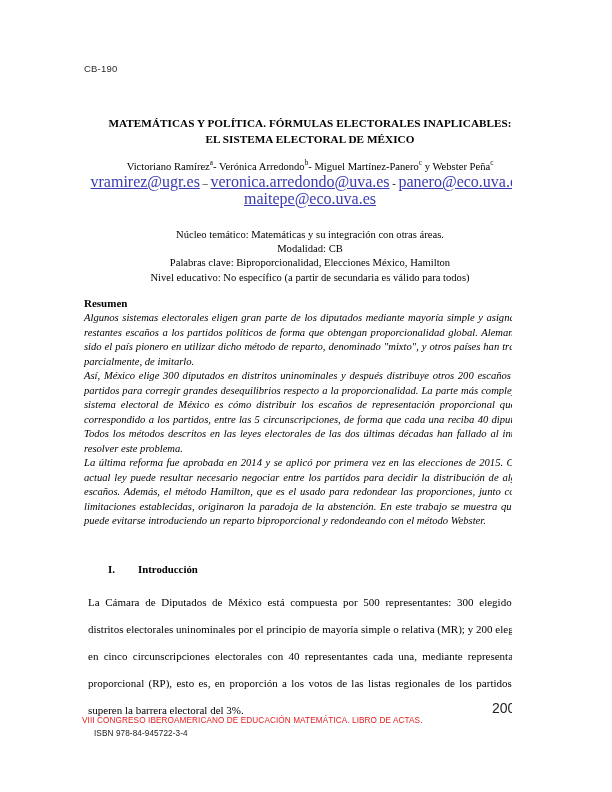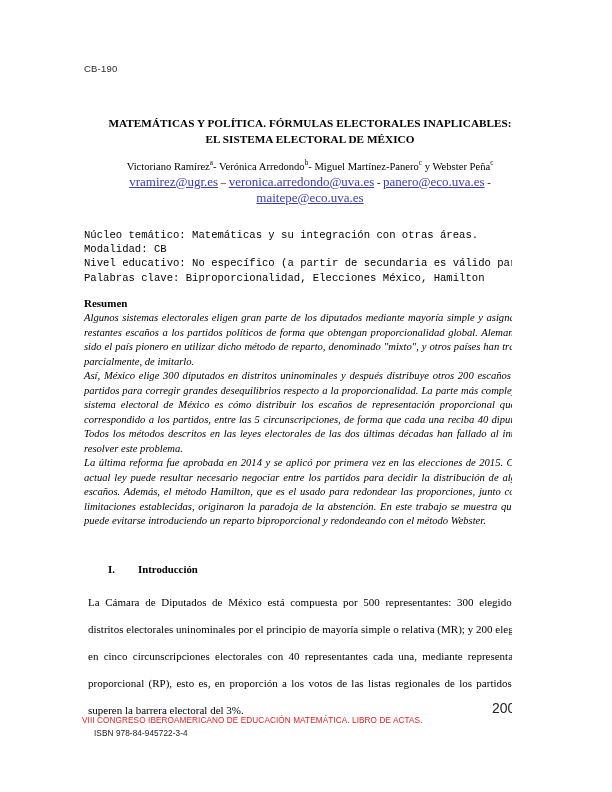--- a/index.html
+++ b/index.html
@@ -55,21 +55,21 @@
     font-size: 7.2px;
     vertical-align: super;
     line-height: 0;
   }
   .email-line {
     margin-top: 1px;
   }
   .email {
     color: #3b3bb0;
     text-decoration: underline;
-    font-size: 13px;
+    font-size: 16px;
     font-family: Liberation Serif, serif;
   }
   .sep {
     color: #000;
   }
 
   
   .affil-line {
     position: absolute;
     left: 84px;
@@ -86,22 +86,21 @@
   }
 
   
   .meta-block {
     position: absolute;
     left: 84px;
     top: 228px;
     width: 452px;
     font-size: 10.6px;
     line-height: 14.2px;
-    text-align: left;
-    font-family: Liberation Mono, monospace;
+    text-align: center;
   }
   .meta-line { white-space: nowrap; }
 
   
   .resumen-heading {
     position: absolute;
     left: 84px;
     top: 297px;
     font-size: 11px;
     font-weight: bold;
@@ -199,22 +198,22 @@
   <div class="authors-block">
     <div class="authors-line"><span>Victoriano Ramírez</span><sup>a</sup><span>- </span><span>Verónica Arredondo</span><sup>b</sup><span>- </span><span>Miguel Martínez-Panero</span><sup>c</sup><span> y </span><span>Webster Peña</span><sup>c</sup></div>
     <div class="email-line"><a class="email" href="#">vramirez@ugr.es</a><span class="sep"> – </span><a class="email" href="#">veronica.arredondo@uva.es</a><span class="sep"> - </span><a class="email" href="#">panero@eco.uva.es</a><span class="sep"> -</span></div>
     <div class="email-line"><a class="email" href="#">maitepe@eco.uva.es</a></div>
   </div>
 
 
   <div class="meta-block">
     <div class="meta-line">Núcleo temático: Matemáticas y su integración con otras áreas.</div>
     <div class="meta-line">Modalidad: CB</div>
+    <div class="meta-line">Palabras clave: Biproporcionalidad, Elecciones México, Hamilton</div>
     <div class="meta-line">Nivel educativo: No específico (a partir de secundaria es válido para todos)</div>
-    <div class="meta-line">Palabras clave: Biproporcionalidad, Elecciones México, Hamilton</div>
   </div>
 
   <div class="resumen-heading">Resumen</div>
 
   <div class="abstract">
     <p>Algunos sistemas electorales eligen gran parte de los diputados mediante mayoría simple y asignan los restantes escaños a los partidos políticos de forma que obtengan proporcionalidad global. Alemania ha sido el país pionero en utilizar dicho método de reparto, denominado "mixto", y otros países han tratado, parcialmente, de imitarlo.</p>
     <p>Así, México elige 300 diputados en distritos uninominales y después distribuye otros 200 escaños a los partidos para corregir grandes desequilibrios respecto a la proporcionalidad. La parte más compleja del sistema electoral de México es cómo distribuir los escaños de representación proporcional que han correspondido a los partidos, entre las 5 circunscripciones, de forma que cada una reciba 40 diputados. Todos los métodos descritos en las leyes electorales de las dos últimas décadas han fallado al intentar resolver este problema.</p>
     <p>La última reforma fue aprobada en 2014 y se aplicó por primera vez en las elecciones de 2015. Con la actual ley puede resultar necesario negociar entre los partidos para decidir la distribución de algunos escaños. Además, el método Hamilton, que es el usado para redondear las proporciones, junto con las limitaciones establecidas, originaron la paradoja de la abstención. En este trabajo se muestra que ello puede evitarse introduciendo un reparto biproporcional y redondeando con el método Webster.</p>
   </div>
 

